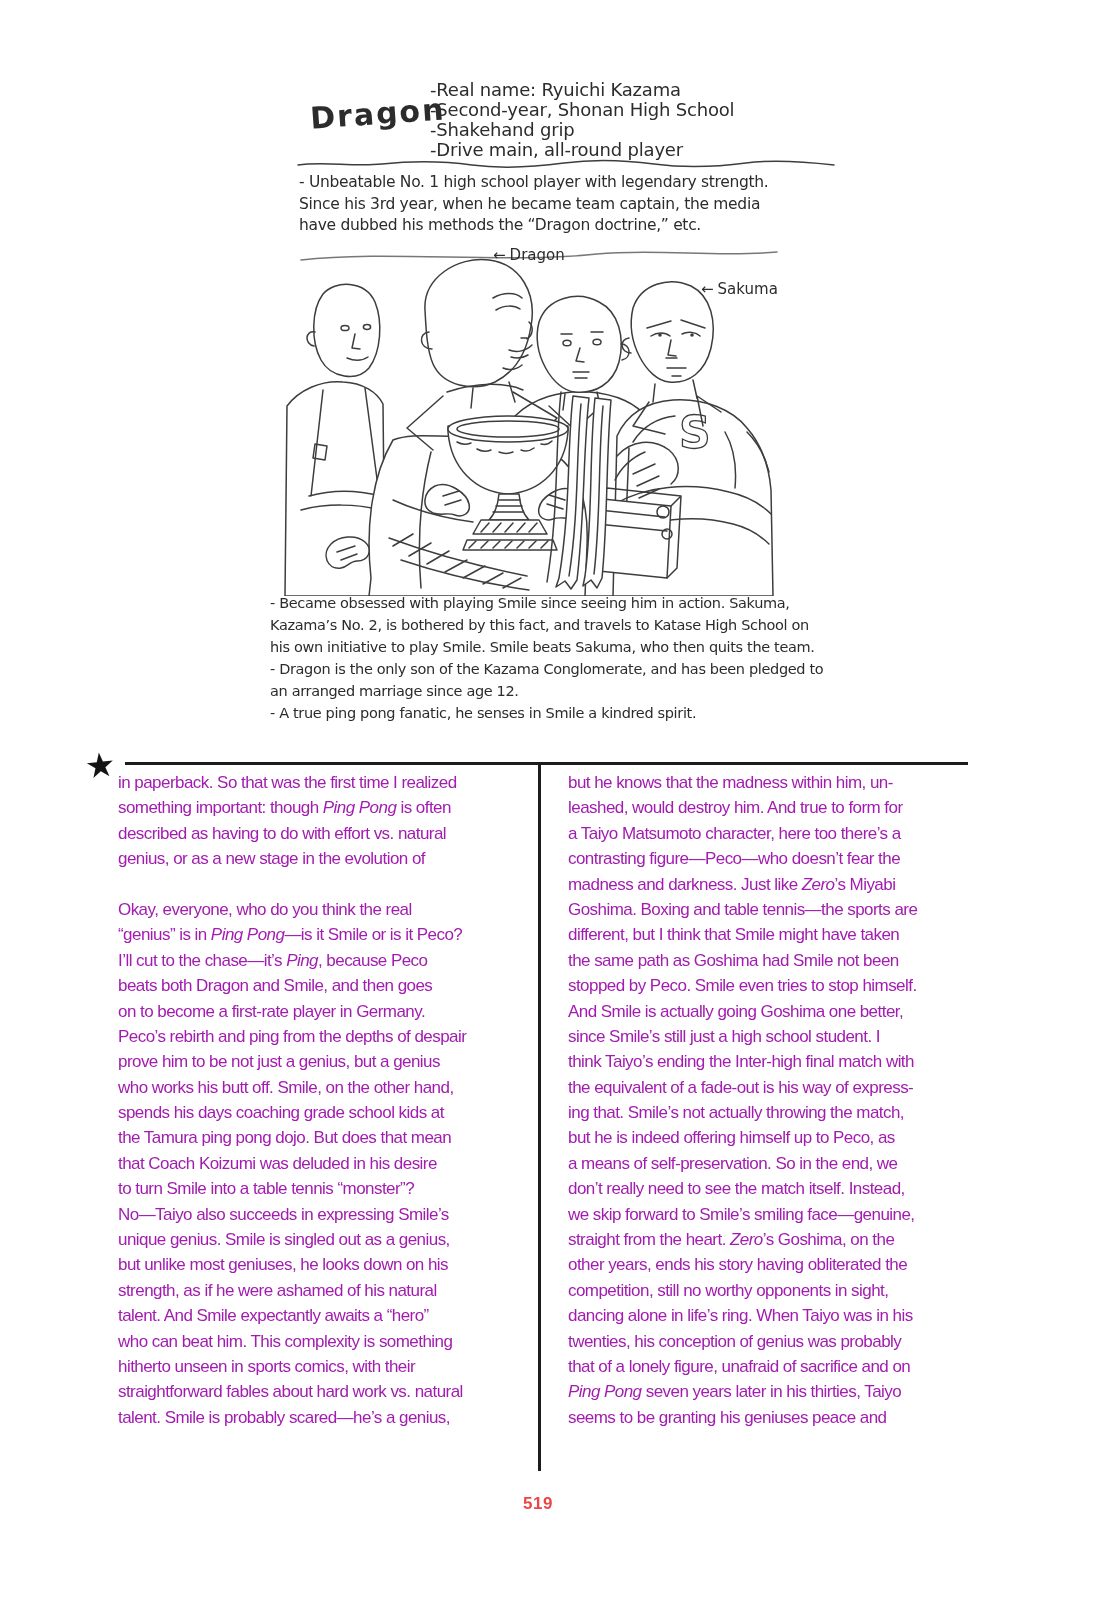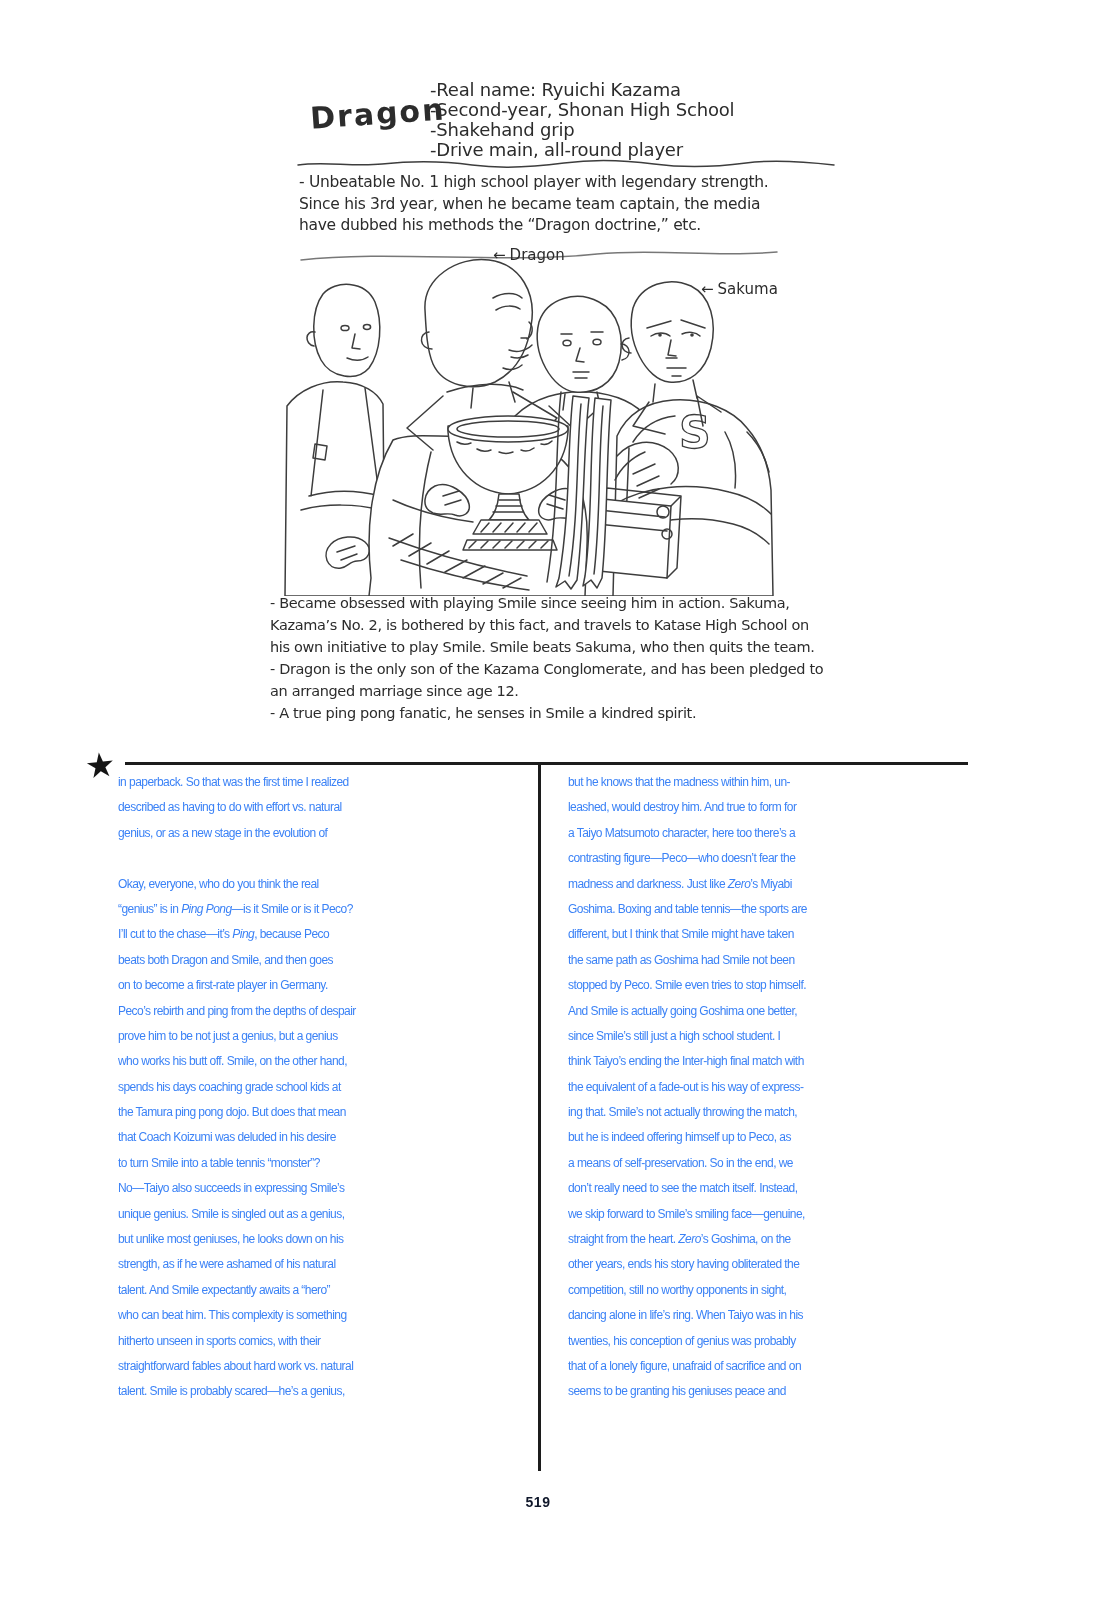--- a/index.html
+++ b/index.html
@@ -27,28 +27,28 @@
   .label-dragon { left:216px; top:0px; }
   .label-sakuma { left:424px; top:34px; }
   .fig-label .arrow { margin-right:4px; }
   .sk  { fill:none; stroke:#3d3d3d; stroke-width:1.5; stroke-linecap:round; stroke-linejoin:round; }
   .skf { fill:#ffffff; stroke:#3d3d3d; stroke-width:1.5; stroke-linecap:round; stroke-linejoin:round; }
   .skt { fill:none; stroke:#3d3d3d; stroke-width:1.3; }
   
   .star { position:absolute; left:85px; top:745px; font-size:34px; color:#141414; transform:rotate(-6deg); }
   .hrule { position:absolute; left:125px; top:762px; width:843px; height:3px; background:#1c1c1c; }
   .vrule { position:absolute; left:538px; top:762px; width:3px; height:709px; background:#1c1c1c; }
-  .col { position:absolute; top:770px; font-size:12px; line-height:25.4px; letter-spacing:-0.55px; color:#3b82f6; }
+  .col { position:absolute; top:770px; font-size:17px; line-height:25.4px; letter-spacing:-0.55px; color:#a21caf; }
   .col .tline { white-space:nowrap; height:25.4px; }
   .col-left  { left:118px; width:390px; }
   .col-right { left:568px; width:395px; }
   .col .para + .para { margin-top:25.4px; }
   .pageno {
     position:absolute; left:118px; top:1494px; width:840px;
-    text-align:center; font-size:14px; font-weight:bold; letter-spacing:0.5px; color:#0f172a;
+    text-align:center; font-size:17px; font-weight:bold; letter-spacing:0.5px; color:#ef4444;
   }
 </style>
 </head>
 <body>
 
 <div class="page">
 
   <header>
     <h1 class="char-name hand">Dragon</h1>
     <div class="specs hand">
@@ -188,20 +188,21 @@
   </header>
 
   <main>
     <span class="star">★</span>
     <div class="hrule"></div>
     <div class="vrule"></div>
 
     <div class="col col-left">
       <div class="para">
           <div class="tline">in paperback. So that was the first time I realized</div>
+          <div class="tline">something important: though <i>Ping Pong</i> is often</div>
           <div class="tline">described as having to do with effort vs. natural</div>
           <div class="tline">genius, or as a new stage in the evolution of</div>
         </div>
       <div class="para">
           <div class="tline">Okay, everyone, who do you think the real</div>
           <div class="tline">“genius” is in <i>Ping Pong</i>—is it Smile or is it Peco?</div>
           <div class="tline">I’ll cut to the chase—it’s <i>Ping</i>, because Peco</div>
           <div class="tline">beats both Dragon and Smile, and then goes</div>
           <div class="tline">on to become a first-rate player in Germany.</div>
           <div class="tline">Peco’s rebirth and ping from the depths of despair</div>
@@ -242,20 +243,21 @@
           <div class="tline">but he is indeed offering himself up to Peco, as</div>
           <div class="tline">a means of self-preservation. So in the end, we</div>
           <div class="tline">don’t really need to see the match itself. Instead,</div>
           <div class="tline">we skip forward to Smile’s smiling face—genuine,</div>
           <div class="tline">straight from the heart. <i>Zero</i>’s Goshima, on the</div>
           <div class="tline">other years, ends his story having obliterated the</div>
           <div class="tline">competition, still no worthy opponents in sight,</div>
           <div class="tline">dancing alone in life’s ring. When Taiyo was in his</div>
           <div class="tline">twenties, his conception of genius was probably</div>
           <div class="tline">that of a lonely figure, unafraid of sacrifice and on</div>
+          <div class="tline"><i>Ping Pong</i> seven years later in his thirties, Taiyo</div>
           <div class="tline">seems to be granting his geniuses peace and</div>
         </div>
     </div>
   </main>
 
   <footer>
     <div class="pageno">519</div>
   </footer>
 
 </div>

